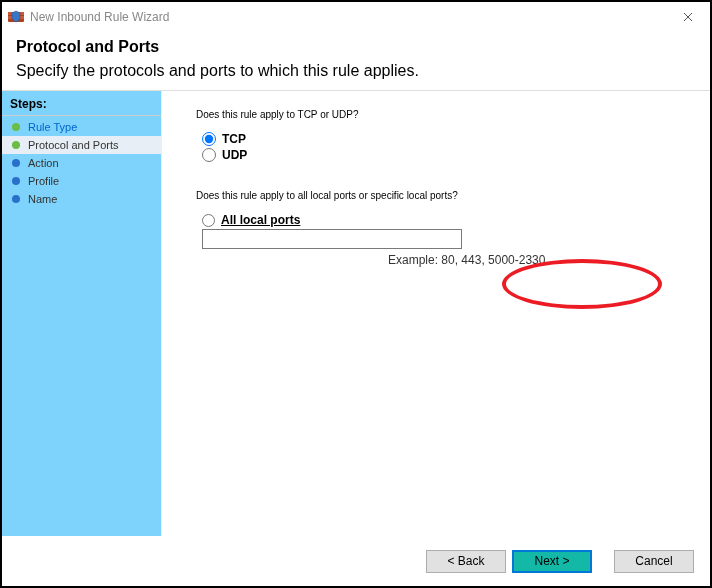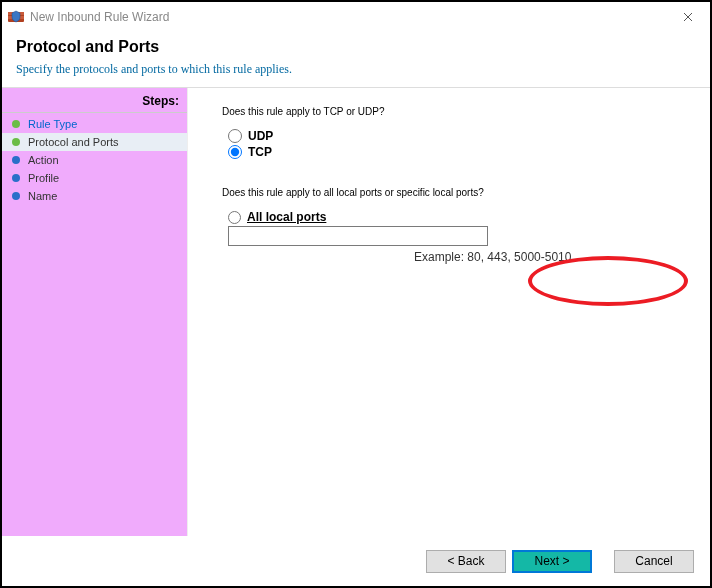--- a/index.html
+++ b/index.html
@@ -50,38 +50,36 @@
     
     .header {
       padding: 6px 14px 10px 14px;
     }
     .header h1 {
       margin: 0 0 6px 0;
       font-size: 16px;
       font-weight: bold;
     }
     .header .subtitle {
-      font-size: 12px;
-      color: #0369a1;
-      font-family: Liberation Serif, serif;
+      font-size: 16px;
+      color: #000000;
     }
 
     
     .body {
       flex: 1;
       display: flex;
       border-top: 1px solid #ddd;
       overflow: hidden;
     }
     .sidebar {
-      width: 186px;
-      background: #f0abfc;
+      width: 160px;
+      background: #7dd3fc;
       border-right: 1px solid #eee;
       padding: 4px 0;
-      text-align: right;
     }
     .steps-label {
       font-weight: bold;
       padding: 2px 8px 4px 8px;
       border-bottom: 1px solid #ccc;
       margin-bottom: 2px;
       font-size: 12px;
     }
     .step-item {
       display: flex;
@@ -245,44 +243,44 @@
             <span class="bullet blue"></span>
             <span class="step-label">Name</span>
           </div>
         </div>
     </div>
 
     <div class="main">
       <div class="question">Does this rule apply to TCP or UDP?</div>
       <div class="radio-group">
         <div class="radio-row">
+          <input type="radio" name="proto" id="proto-tcp" checked="" style="">
+          <label for="proto-tcp">TCP</label>
+        </div>
+        <div class="radio-row">
           <input type="radio" name="proto" id="proto-udp" style="">
           <label for="proto-udp">UDP</label>
-        </div>
-        <div class="radio-row">
-          <input type="radio" name="proto" id="proto-tcp" checked="" style="">
-          <label for="proto-tcp">TCP</label>
         </div>
       </div>
 
       <div class="question">Does this rule apply to all local ports or specific local ports?</div>
       <div class="radio-group" style="margin-bottom:4px">
         <div class="port-row">
           <div class="lbl-col">
             <input type="radio" name="ports" id="ports-all" style="">
             <label for="ports-all">All local ports</label>
           </div>
         </div>
         <div class="port-row">
           <div class="port-input-wrap">
             <input type="text" class="port-input" value="" style="">
           </div>
         </div>
       </div>
-      <div class="example">Example: 80, 443, 5000-5010</div>
+      <div class="example">Example: 80, 443, 5000-2330</div>
 
       <div class="annotation" style="left:340px; top:168px; width:160px; height:50px;"></div>
     </div>
   </div>
 
   <div class="footer">
     <button class="btn">&lt; Back</button>
     <button class="btn primary">Next &gt;</button>
     <span class="btn-spacer"></span>
     <button class="btn">Cancel</button>

